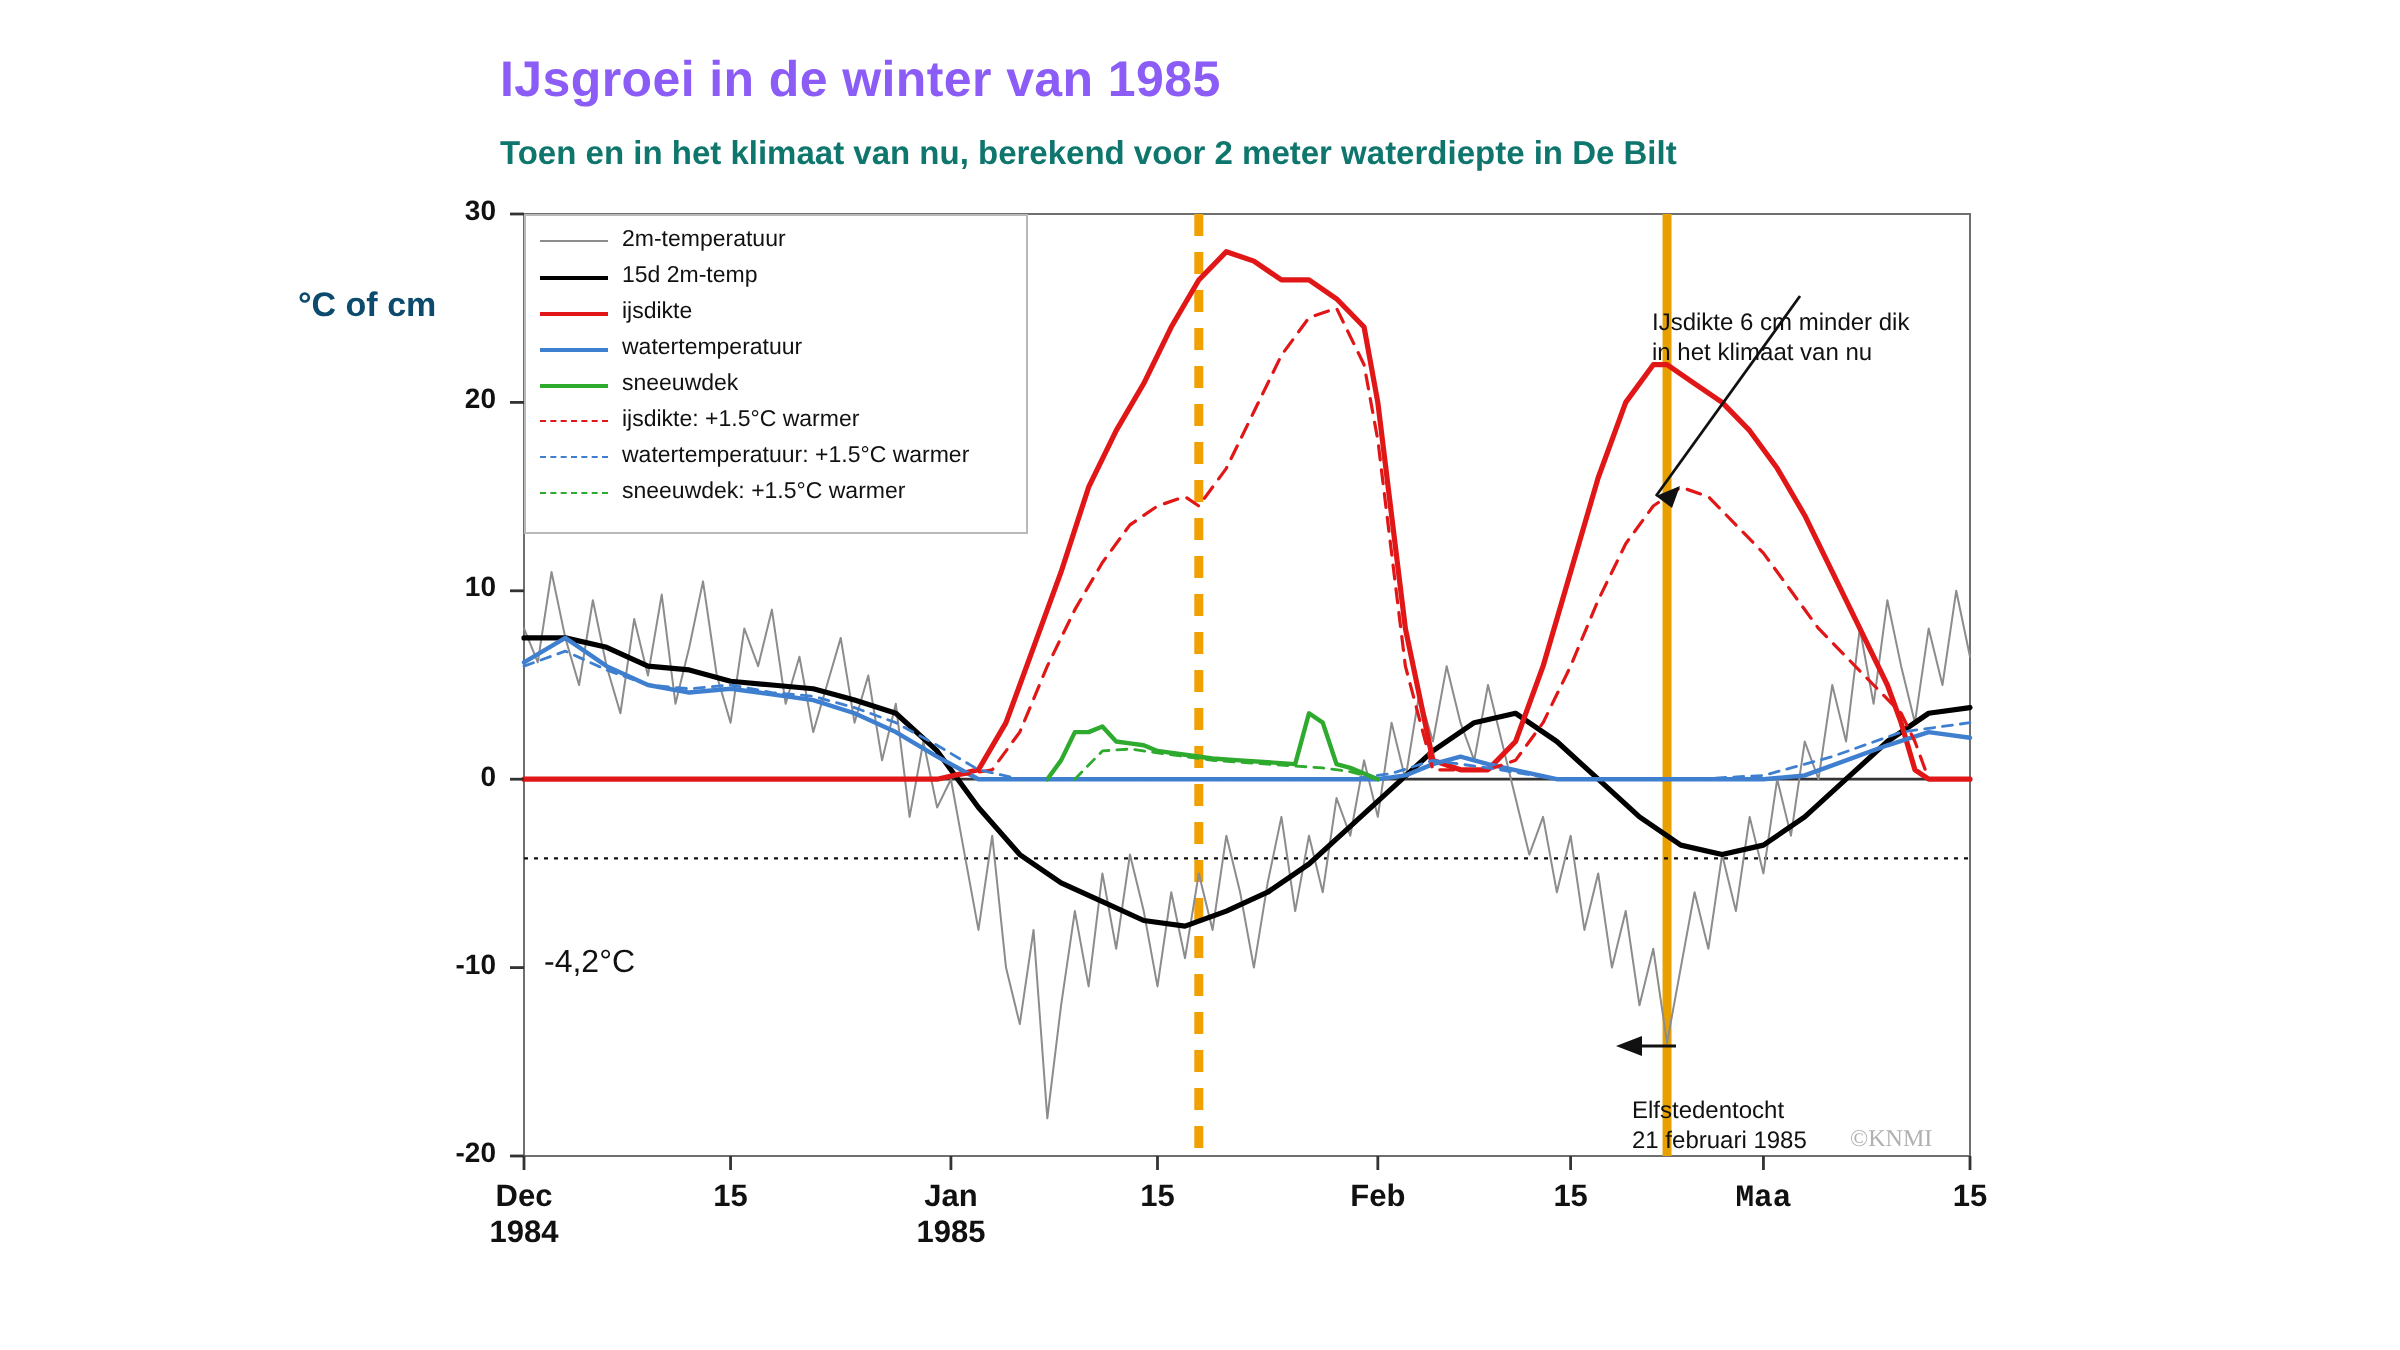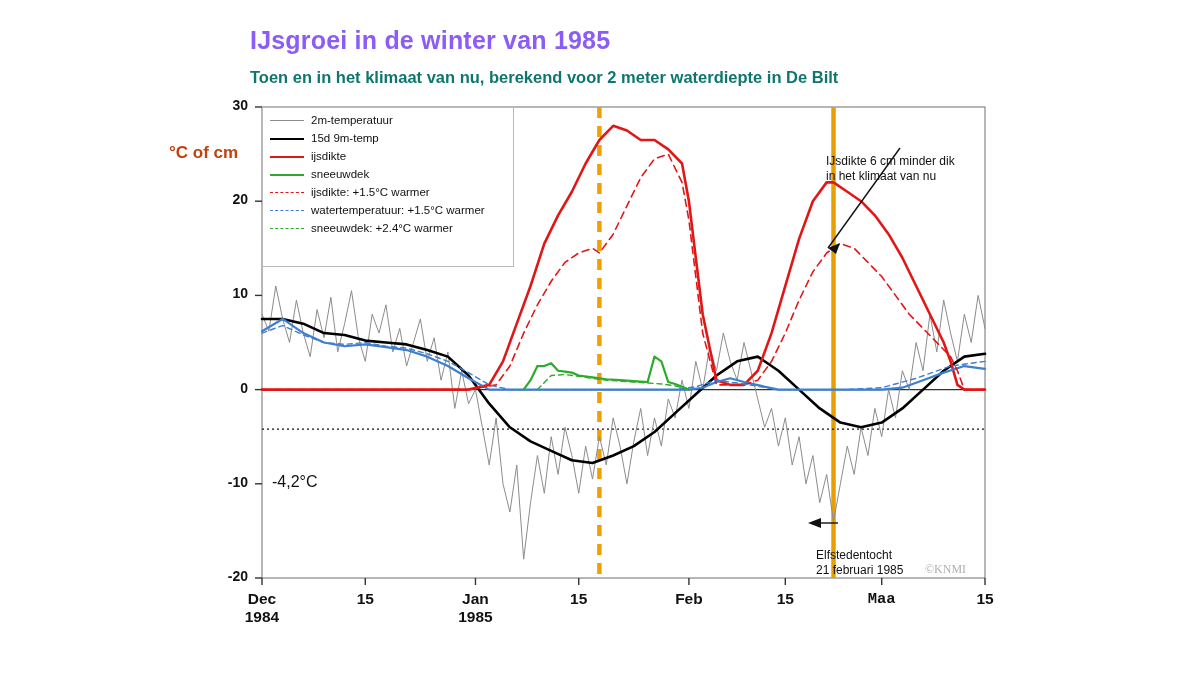--- a/index.html
+++ b/index.html
@@ -16,22 +16,22 @@
   .title {
     position:absolute; left:250px; top:26px;
     font-size:25px; font-weight:bold; color:#8b5cf6; letter-spacing:0.2px;
   }
   .subtitle {
     position:absolute; left:250px; top:68px;
     font-size:16.5px; font-weight:bold; color:#0f766e;
   }
 
   .ylabel {
-    position:absolute; left:169px; top:143px;
-    font-size:17px; font-weight:bold; color:#c2410c;
+    position:absolute; left:149px; top:143px;
+    font-size:17px; font-weight:bold; color:#0c4a6e;
   }
 
   .legendbox {
     position:absolute; left:262px; top:107px;
     width:252px; height:160px;
     background:rgba(255,255,255,0.92);
     border:1px solid #b9b9b9;
     box-sizing:border-box;
     padding:6px 7px 4px 7px;
   }
@@ -112,51 +112,57 @@
       <div class="legrow">
         <span class="legsample">
           <i style="border-top: 1px solid rgb(140, 140, 140);"></i>
         </span>
         <span class="legtext">2m-temperatuur</span>
       </div>
       <div class="legrow">
         <span class="legsample">
           <i style="border-top: 2.6px solid rgb(0, 0, 0);"></i>
         </span>
-        <span class="legtext">15d 9m-temp</span>
+        <span class="legtext">15d 2m-temp</span>
       </div>
       <div class="legrow">
         <span class="legsample">
           <i style="border-top: 2.6px solid rgb(225, 23, 23);"></i>
         </span>
         <span class="legtext">ijsdikte</span>
       </div>
       <div class="legrow">
         <span class="legsample">
+          <i style="border-top: 2.2px solid rgb(63, 127, 208);"></i>
+        </span>
+        <span class="legtext">watertemperatuur</span>
+      </div>
+      <div class="legrow">
+        <span class="legsample">
           <i style="border-top: 2.2px solid rgb(46, 170, 46);"></i>
         </span>
         <span class="legtext">sneeuwdek</span>
       </div>
       <div class="legrow">
         <span class="legsample">
           <i style="border-top: 1.6px dashed rgb(225, 23, 23);"></i>
         </span>
         <span class="legtext">ijsdikte: +1.5°C warmer</span>
       </div>
       <div class="legrow">
         <span class="legsample">
           <i style="border-top: 1.4px dashed rgb(63, 127, 208);"></i>
         </span>
         <span class="legtext">watertemperatuur: +1.5°C warmer</span>
       </div>
       <div class="legrow">
         <span class="legsample">
           <i style="border-top: 1.4px dashed rgb(46, 170, 46);"></i>
         </span>
-        <span class="legtext">sneeuwdek: +2.4°C warmer</span>
+        <span class="legtext">sneeuwdek: +1.5°C warmer</span>
       </div>
     </div>
 
   <div class="ann" id="ann-thickness">
     <span>IJsdikte 6 cm minder dik</span><br>
     <span>in het klimaat van nu</span>
   </div>
 
   <div class="ann" id="ann-elfstedentocht">
     <span>Elfstedentocht</span><br>

